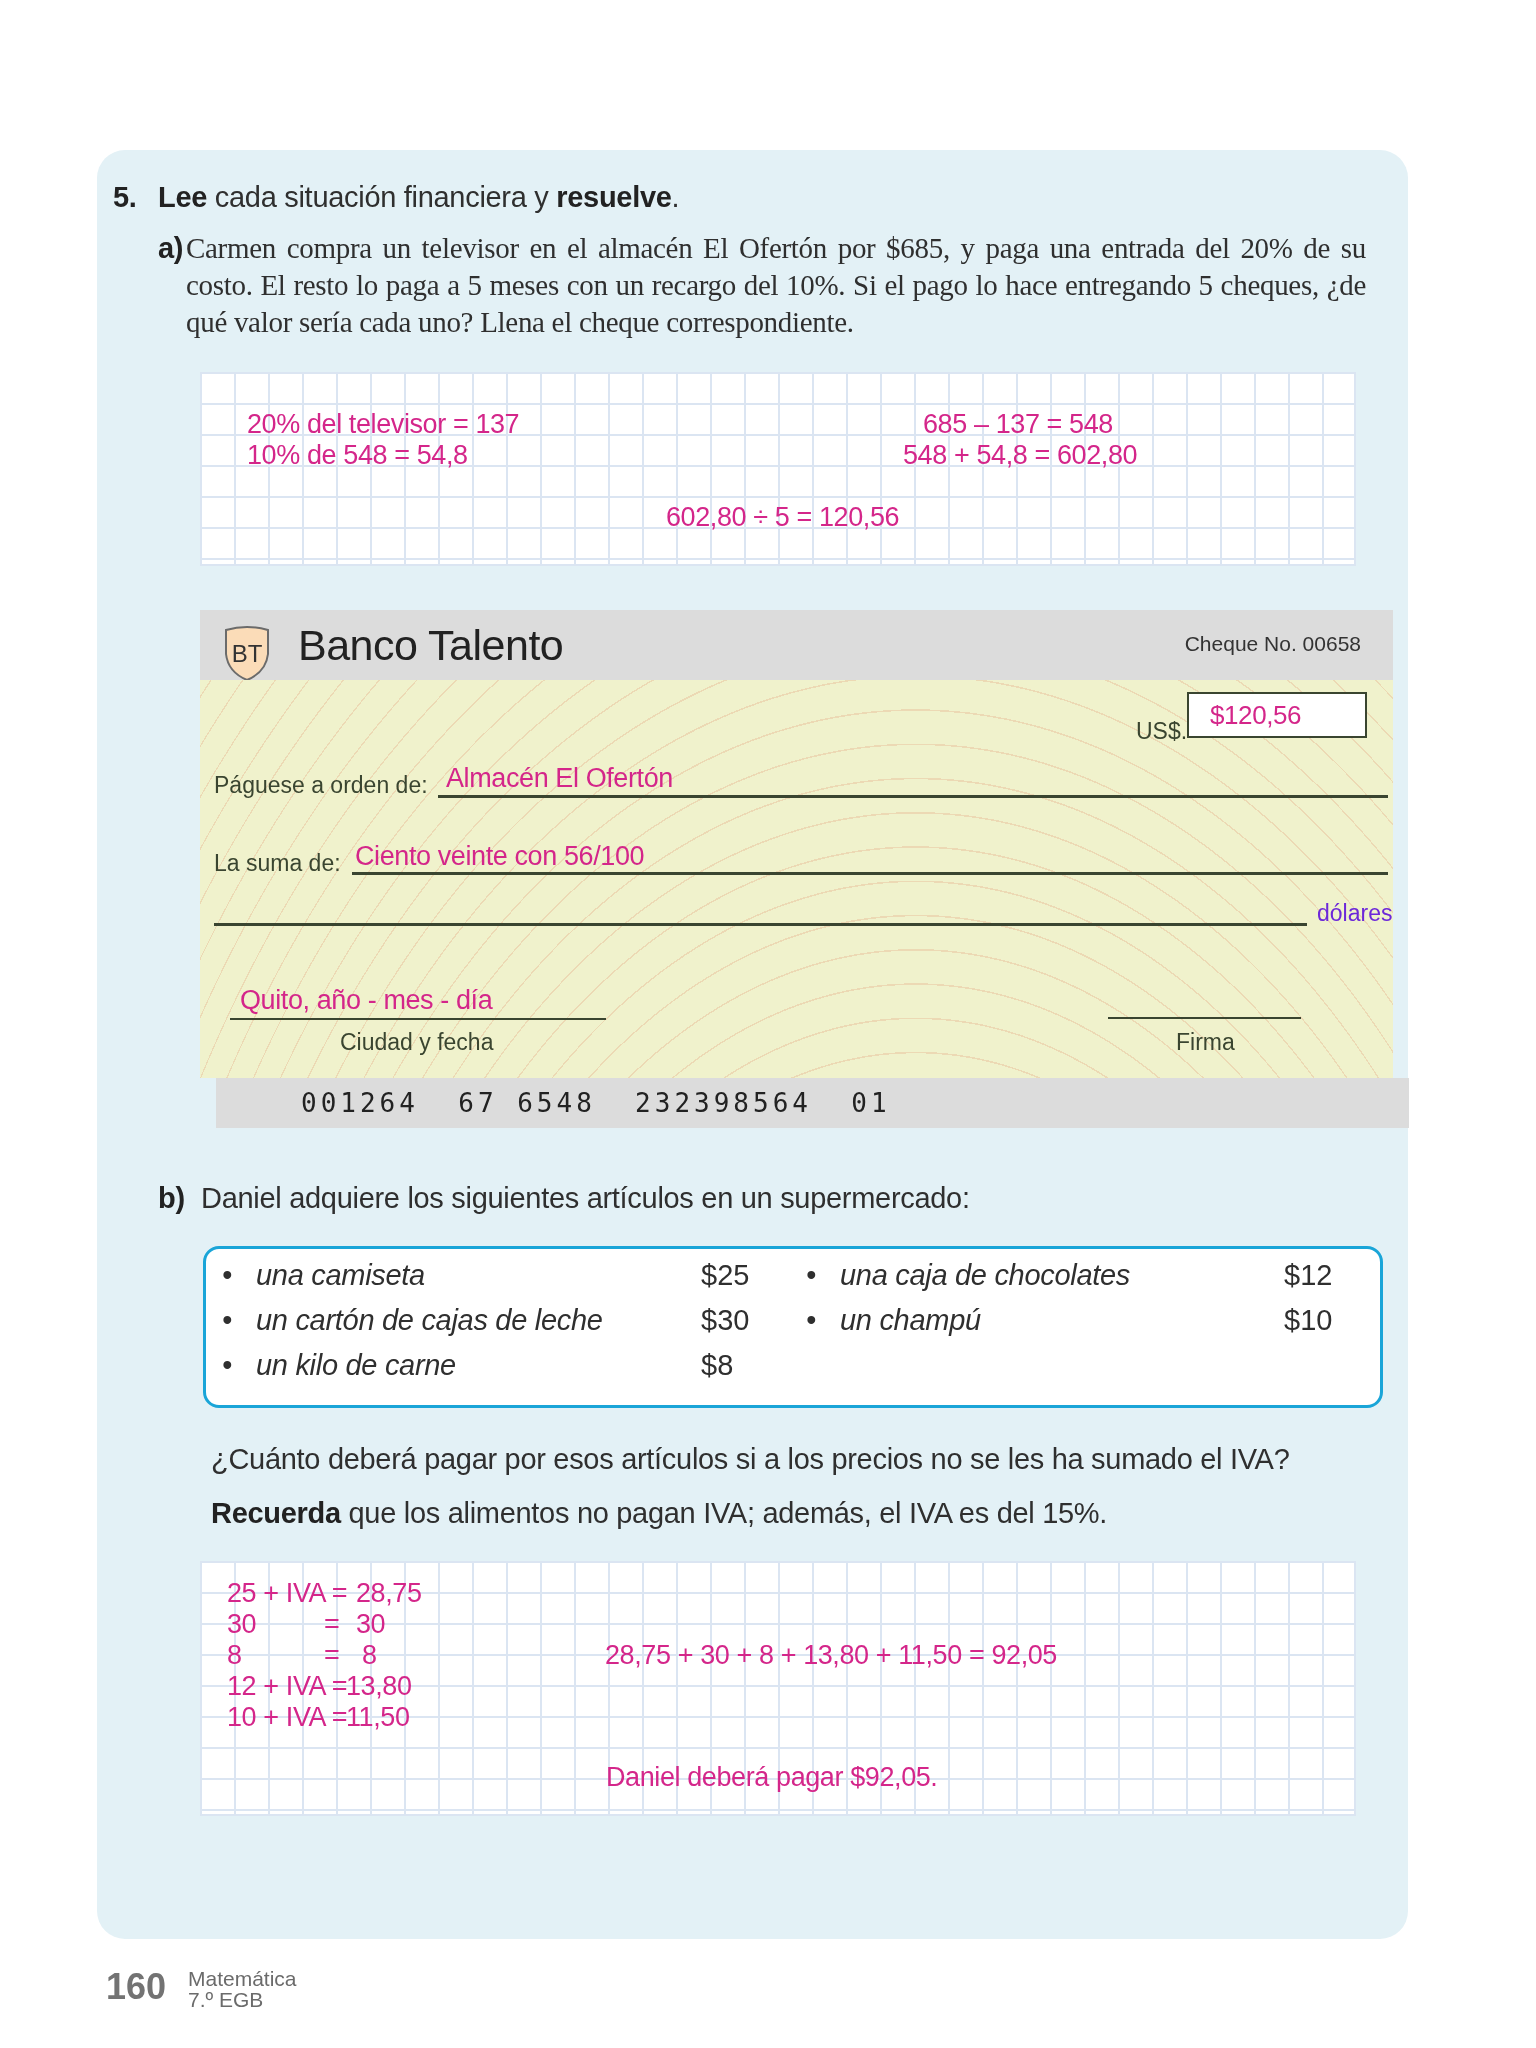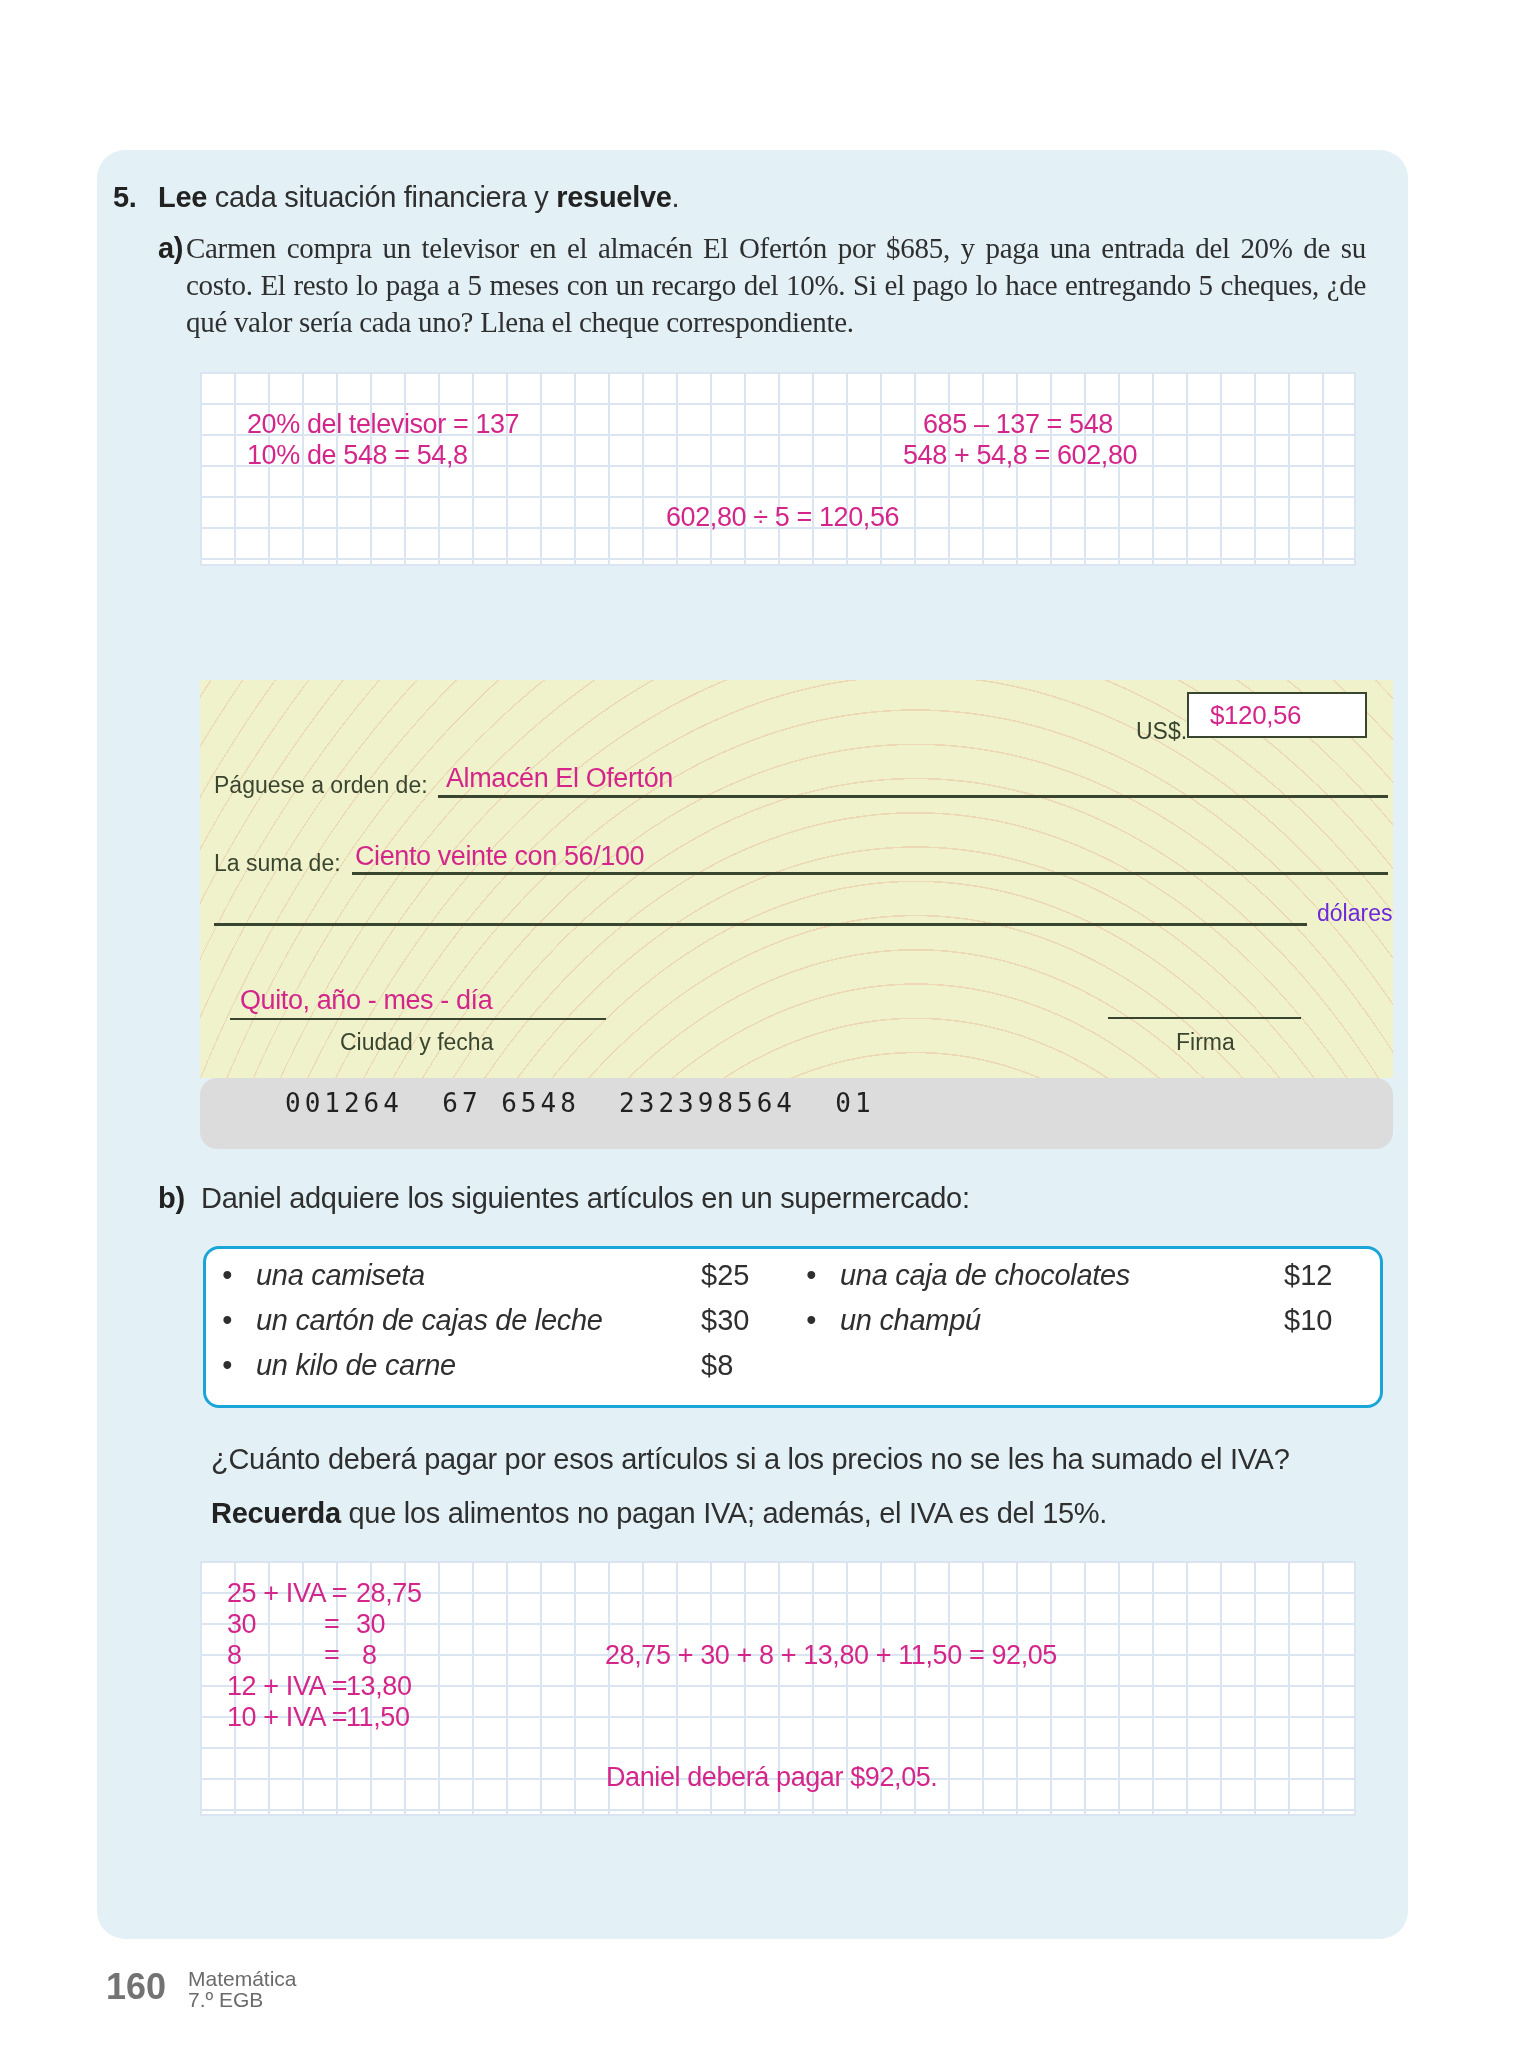--- a/index.html
+++ b/index.html
@@ -35,21 +35,21 @@
     .pink { color: #d4268a; font-size: 27px; line-height: 31px; white-space: nowrap; letter-spacing: -0.4px; }
 
     
     .cheque { position: absolute; left: 200px; top: 610px; width: 1193px; height: 520px; }
     .cheque-header { position: absolute; left: 0; top: 0; width: 100%; height: 70px; background: #dcdcdc; }
     .cheque-body {
       position: absolute; left: 0; top: 70px; width: 100%; height: 398px;
       background-color: #f0f2cc;
       background-image: repeating-radial-gradient(ellipse at 60% 280%, transparent 0 14px, #ecd9b4 14px 15px, transparent 15px 22px);
     }
-    .cheque-footer { position: absolute; left: 0; top: 468px; width: 100%; height: 71px; background: #dcdcdc; border-radius: 17px; }
+    .cheque-footer { position: absolute; left: 16px; top: 468px; width: 100%; height: 50px; background: #dcdcdc; }
 
     .shield { position: absolute; left: 22px; top: 14px; width: 50px; height: 58px; }
     .bank-name { left: 98px; top: 10px; font-size: 43px; line-height: 50px; color: #222; letter-spacing: -0.5px; }
     .cheque-no { right: 32px; top: 22px; font-size: 21px; color: #333; }
 
     .usd-label { left: 936px; top: 108px; font-size: 23px; color: #3a4530; }
     .amount-box { position: absolute; left: 987px; top: 82px; width: 180px; height: 46px; background: #fff; border: 2px solid #3a4530; }
     .amount-val { left: 1010px; top: 90px; font-size: 26px; }
 
     .cheque-label { font-size: 23px; color: #3a4530; }
@@ -103,20 +103,28 @@
 <p class="abs txt a-para">Carmen compra un televisor en el almacén El Ofertón por $685, y paga una entrada del 20% de su costo. El resto lo paga a 5 meses con un recargo del 10%. Si el pago lo hace entregando 5 cheques, ¿de qué valor sería cada uno? Llena el cheque correspondiente.</p>
 
 <div class="grid grid1"></div>
 <span class="abs pink" style="left:247px;top:409px;">20% del televisor = 137</span>
 <span class="abs pink" style="left:247px;top:440px;">10% de 548 = 54,8</span>
 <span class="abs pink" style="left:923px;top:409px;">685 – 137 = 548</span>
 <span class="abs pink" style="left:903px;top:440px;">548 + 54,8 = 602,80</span>
 <span class="abs pink" style="left:666px;top:502px;">602,80 ÷ 5 = 120,56</span>
 
 <div class="cheque">
+  <div class="cheque-header">
+    <svg class="shield" viewBox="0 0 50 58">
+      <path d="M4 6 Q25 0 46 6 L46 30 Q44 48 25 56 Q6 48 4 30 Z" fill="#fbdcb8" stroke="#6b6b6b" stroke-width="2"></path>
+      <text x="25" y="38" text-anchor="middle" font-family="Liberation Sans, sans-serif" font-size="24" fill="#333">BT</text>
+    </svg>
+    <span class="abs bank-name">Banco Talento</span>
+    <span class="abs cheque-no">Cheque No. 00658</span>
+  </div>
 
   <div class="cheque-body"></div>
 
   <span class="abs usd-label" style="top:108px;">US$.</span>
   <div class="amount-box"></div>
   <span class="abs pink amount-val">$120,56</span>
 
   <span class="abs cheque-label pay-label">Páguese a orden de:</span>
   <div class="pay-line"></div>
   <span class="abs pink pay-val">Almacén El Ofertón</span>

